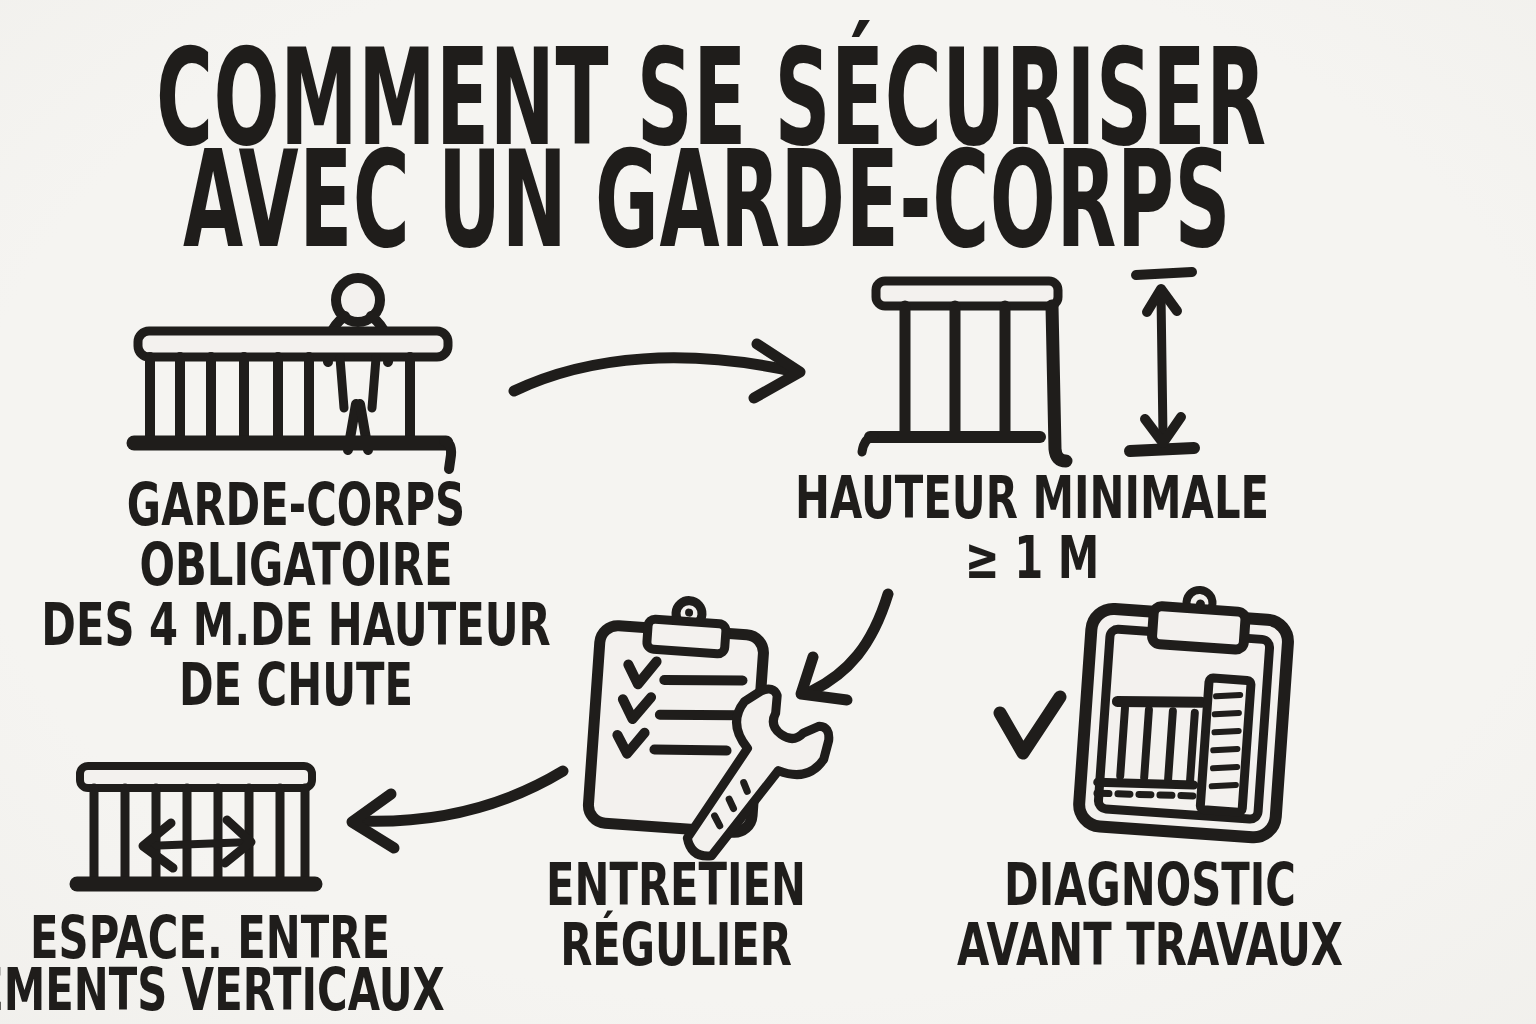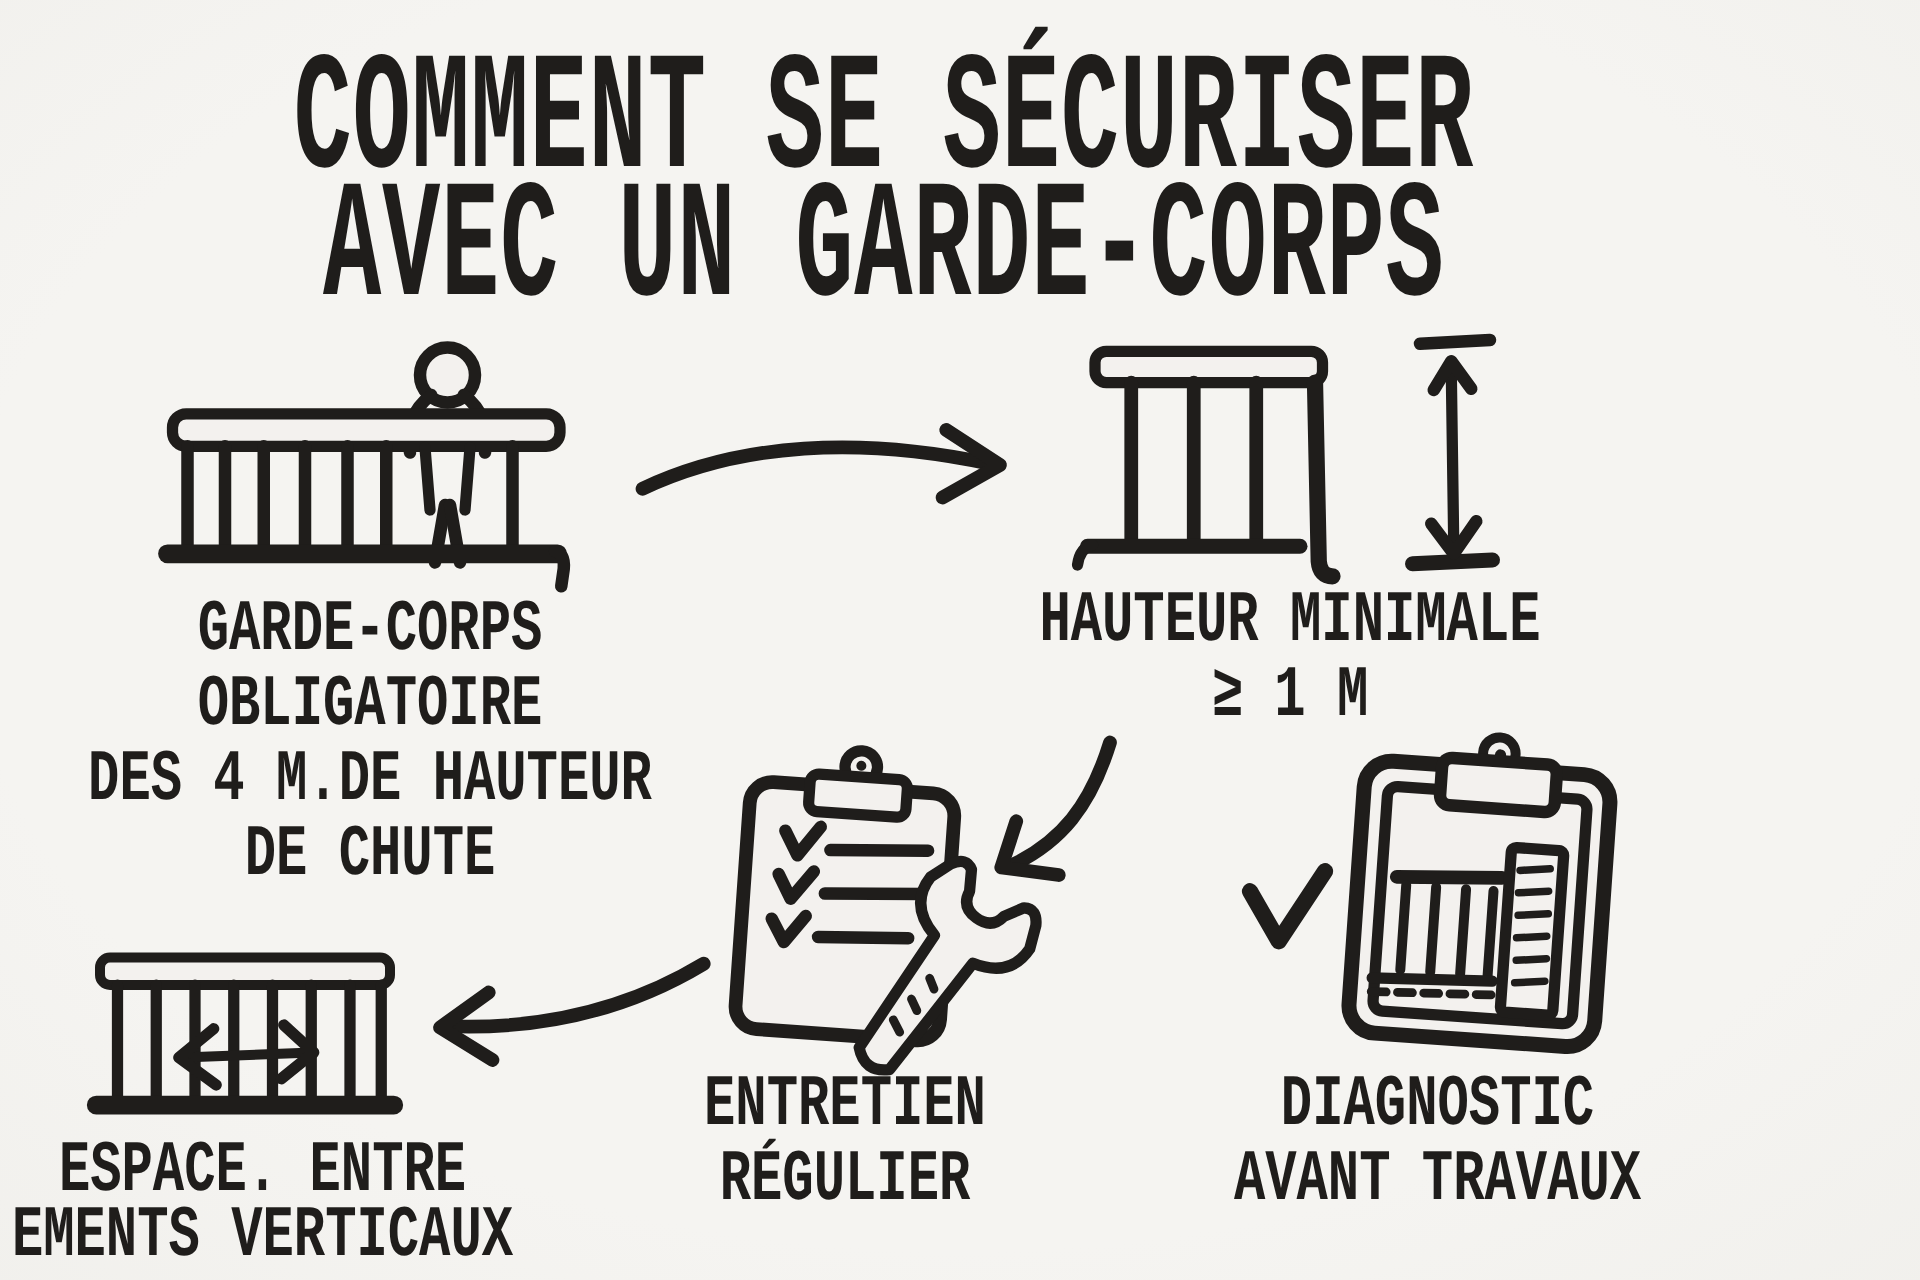--- a/index.html
+++ b/index.html
@@ -13,21 +13,20 @@
     background: var(--paper);
   }
   .canvas {
     position: relative;
     width: 1536px;
     height: 1024px;
     background:
       radial-gradient(ellipse 115% 115% at 50% 46%,
         #f5f4f1 45%, #efeeea 75%, #e3e1dd 96%, #d9d7d3 100%);
     color: var(--ink);
-    font-family: Liberation Mono, monospace;
   }
   .sketch {
     position: absolute;
     inset: 0;
     width: 1536px;
     height: 1024px;
   }
   .ink-line {
     fill: none;
     stroke: var(--ink);

